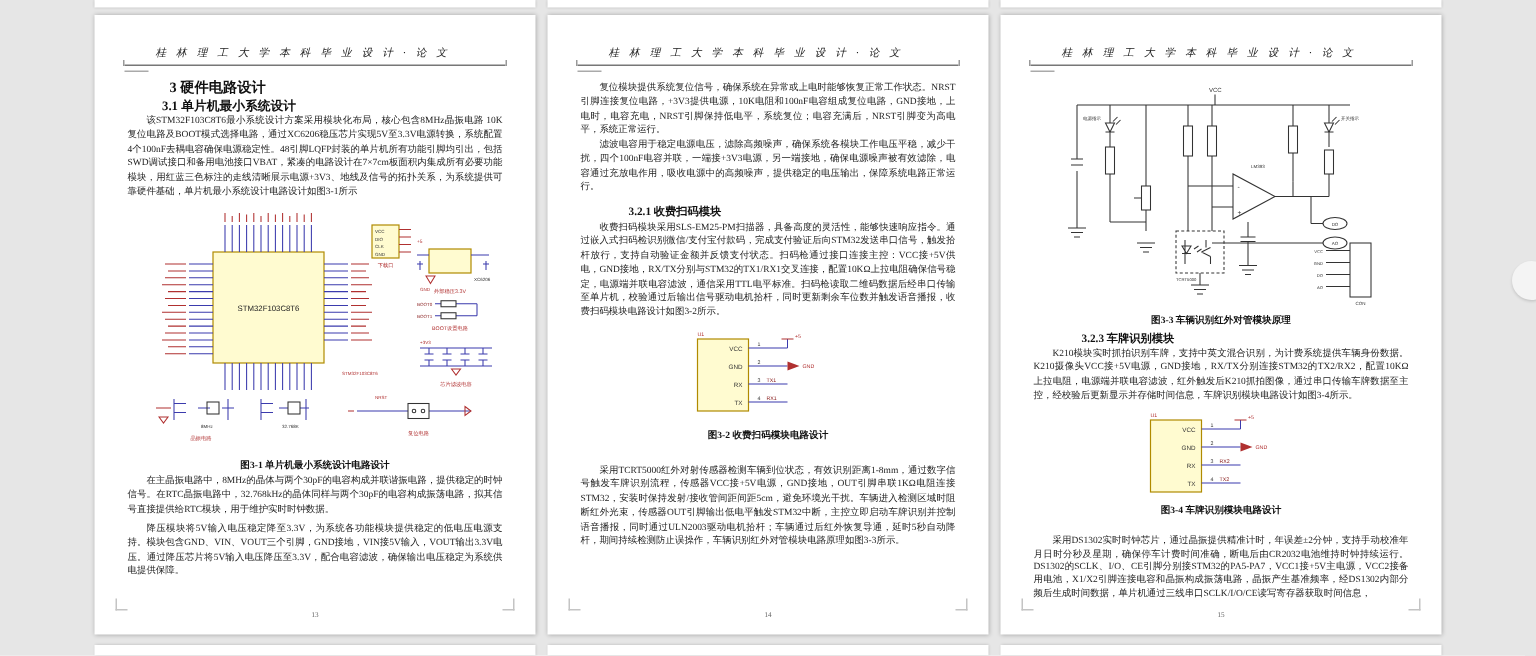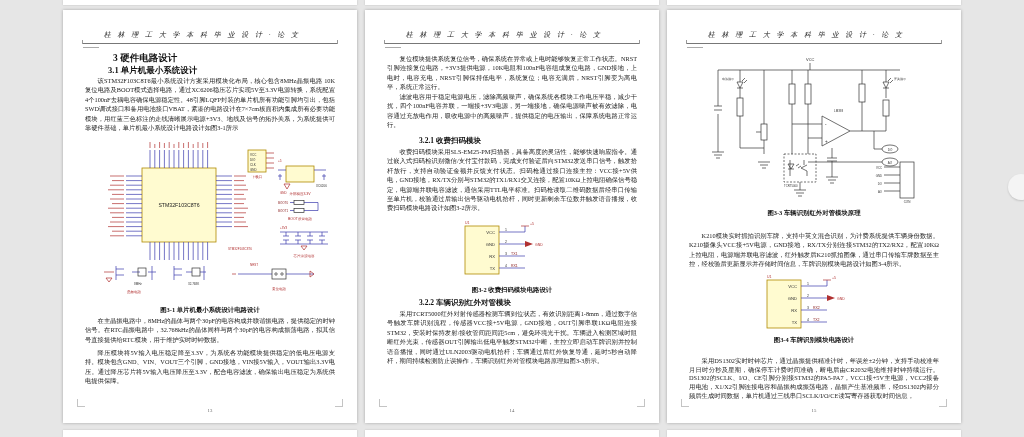--- a/index.html
+++ b/index.html
@@ -152,21 +152,20 @@
         <path class="rwire" d="M84 8h8"></path>
         <text x="93" y="7" font-size="3.5" class="rlbl">+5</text>
         <path d="M88 23l8 3l-8 3z" fill="#b03030"></path>
         <text x="98" y="27.5" font-size="3.5" class="rlbl">GND</text>
         <text x="74" y="36.5" font-size="3.5" class="blbl">TX1</text>
         <text x="74" y="48.5" font-size="3.5" class="blbl">RX1</text>
       </svg>
     </div>
 
     <div class="cap" style="top:276px">图3-2 收费扫码模块电路设计</div>
-    <div class="h3" style="top:288px">3.2.2 车辆识别红外对管模块</div>
     <div class="para" style="top:299px">采用TCRT5000红外对射传感器检测车辆到位状态，有效识别距离1-8mm，通过数字信号触发车牌识别流程，传感器VCC接+5V电源，GND接地，OUT引脚串联1KΩ电阻连接STM32，安装时保持发射/接收管间距间距5cm，避免环境光干扰。车辆进入检测区域时阻断红外光束，传感器OUT引脚输出低电平触发STM32中断，主控立即启动车牌识别并控制语音播报，同时通过ULN2003驱动电机拾杆；车辆通过后红外恢复导通，延时5秒自动降杆，期间持续检测防止误操作，车辆识别红外对管模块电路原理如图3-3所示。</div>
     <div class="cmark bl"></div>
     <div class="cmark br"></div>
     <div class="pnum">14</div>
   </div>
 
   <div class="page" style="left:667px">
     <div class="hdr">桂 林 理 工 大 学 本 科 毕 业 设 计 · 论 文</div>
     <div class="hdr-rule"></div>
     <div class="hdr-step"></div>
@@ -217,20 +216,21 @@
         <path class="blk" d="M180 113h16M180 121h16M180 129h16M180 137h16"></path>
         <text x="178" y="114.5" font-size="2.8" text-anchor="end" class="plbl">VCC</text>
         <text x="178" y="122.5" font-size="2.8" text-anchor="end" class="plbl">GND</text>
         <text x="178" y="130.5" font-size="2.8" text-anchor="end" class="plbl">DO</text>
         <text x="178" y="138.5" font-size="2.8" text-anchor="end" class="plbl">AO</text>
         <text x="203" y="149" font-size="3" text-anchor="middle" class="plbl">CON</text>
       </svg>
     </div>
 
     <div class="cap" style="top:199px">图3-3 车辆识别红外对管模块原理</div>
+    <div class="h3" style="top:211px">3.2.3 车牌识别模块</div>
     <div class="para" style="top:221px">K210模块实时抓拍识别车牌，支持中英文混合识别，为计费系统提供车辆身份数据。K210摄像头VCC接+5V电源，GND接地，RX/TX分别连接STM32的TX2/RX2，配置10KΩ上拉电阻，电源端并联电容滤波，红外触发后K210抓拍图像，通过串口传输车牌数据至主控，经校验后更新显示并存储时间信息，车牌识别模块电路设计如图3-4所示。</div>
 
     <div class="figwrap" style="top:262px">
       <svg width="150" height="62" viewBox="0 0 150 62">
         <text x="28" y="6" font-size="3.5" class="rlbl">U1</text>
         <rect class="chipfill" x="28" y="8" width="34" height="48"></rect>
         <text x="58" y="16" font-size="4.2" text-anchor="end" class="plbl">VCC</text>
         <text x="58" y="28" font-size="4.2" text-anchor="end" class="plbl">GND</text>
         <text x="58" y="40" font-size="4.2" text-anchor="end" class="plbl">RX</text>
         <text x="58" y="52" font-size="4.2" text-anchor="end" class="plbl">TX</text>

